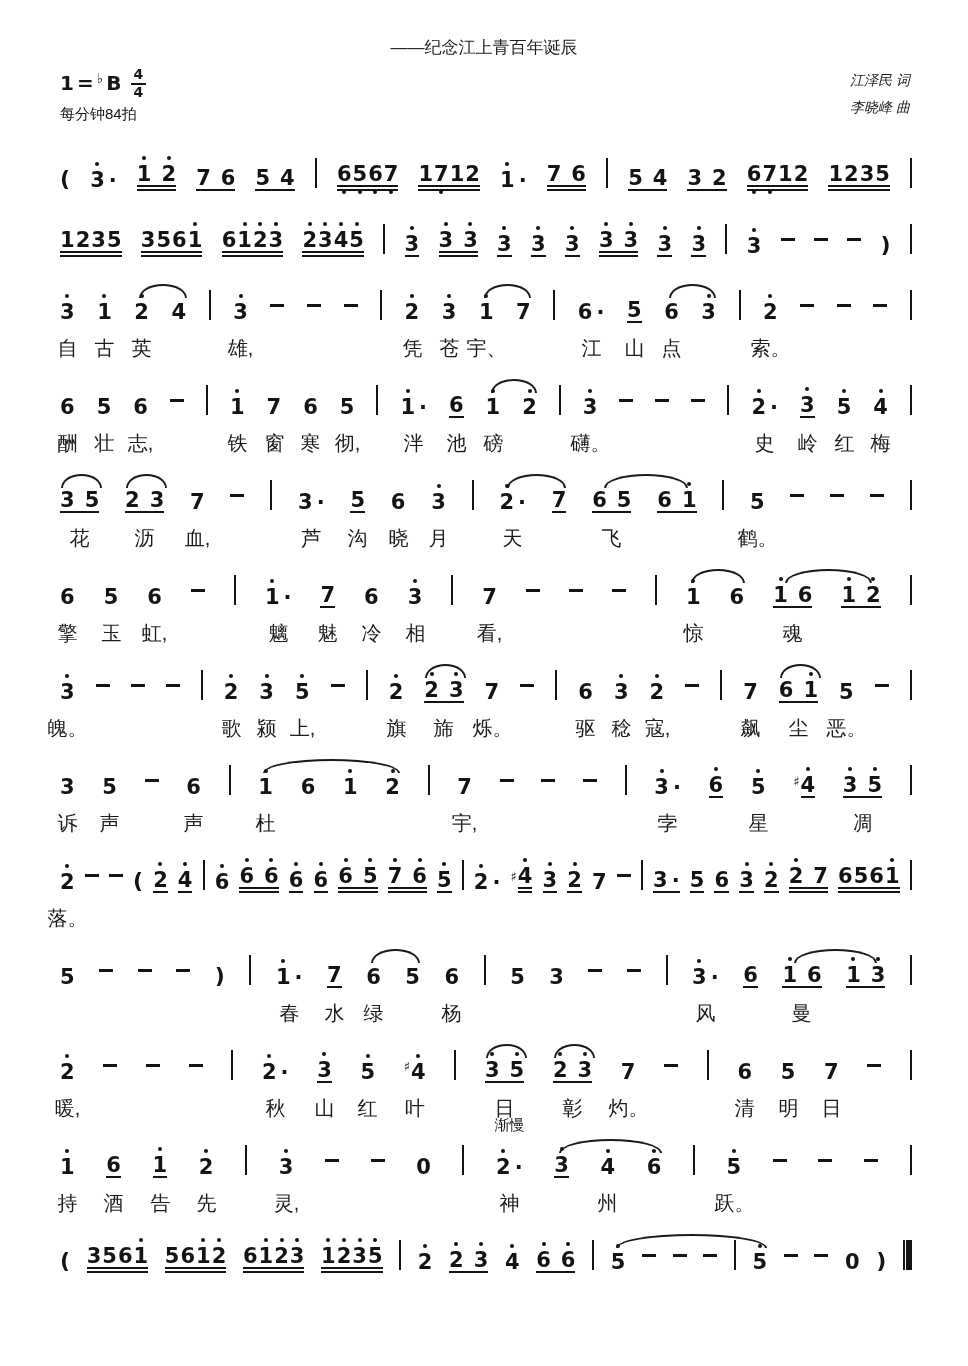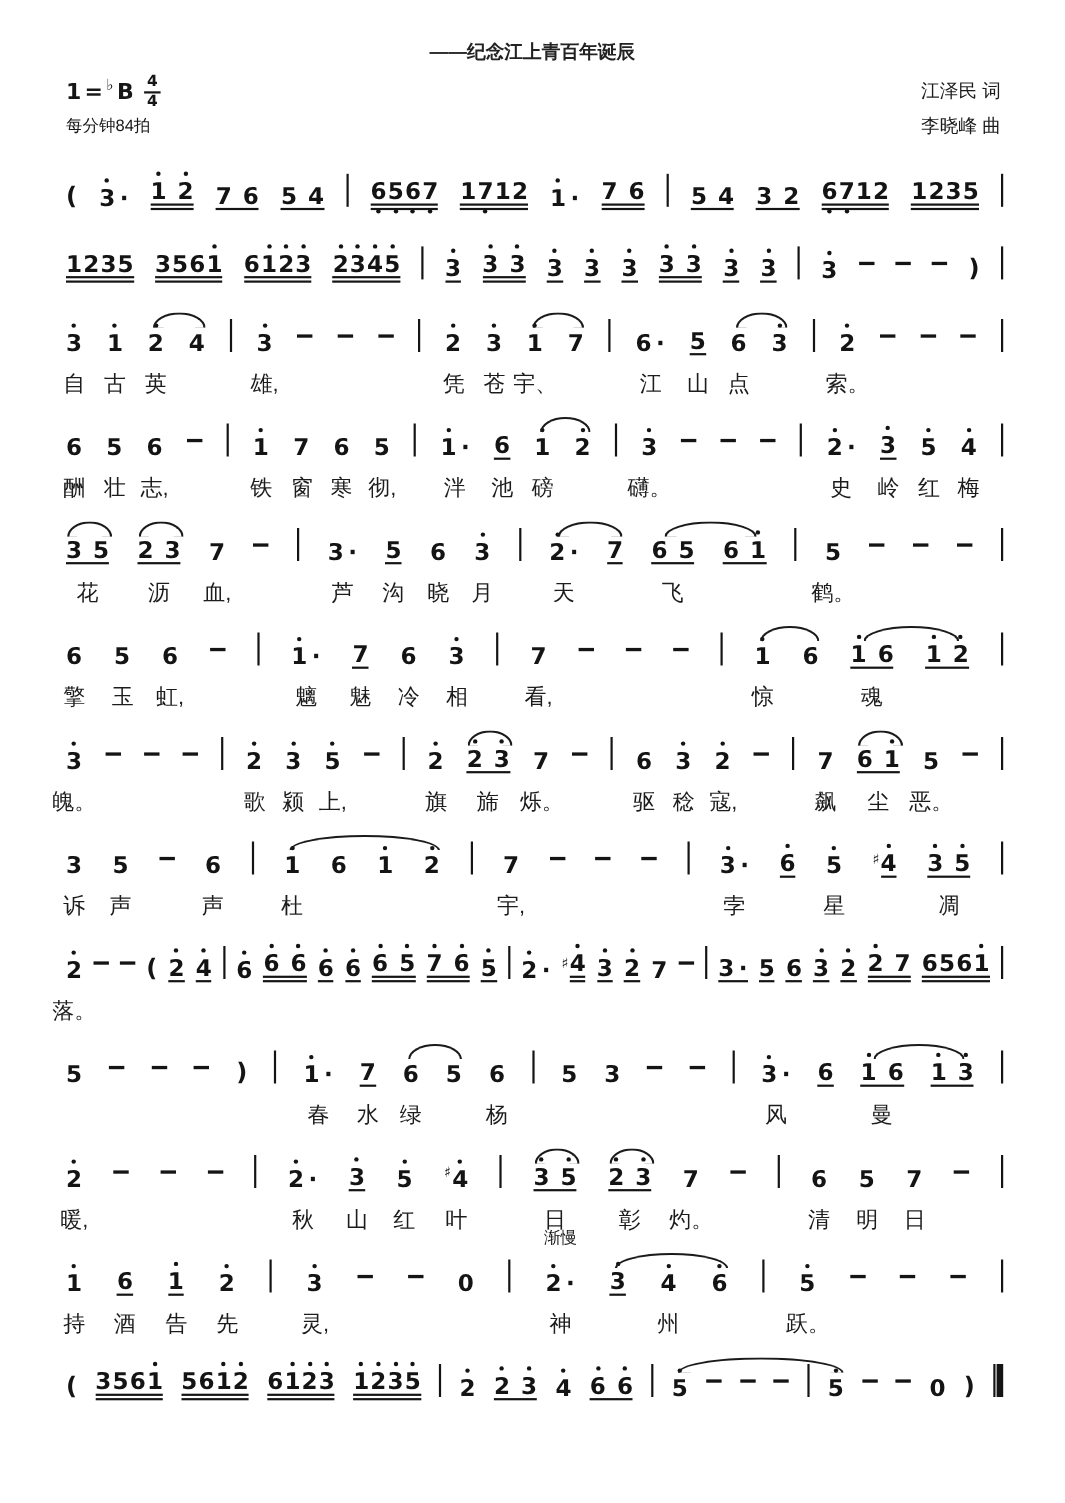--- a/index.html
+++ b/index.html
@@ -9,31 +9,31 @@
     font-family:"Liberation Sans","DejaVu Sans",sans-serif;
   }
   .page{width:968px;height:1366px;box-sizing:border-box;padding-top:24px;}
 
   
   .title{
     margin:0;text-align:center;font-size:37px;font-weight:bold;
     word-spacing:44px;letter-spacing:2px;color:#111;
     font-family:"DejaVu Sans","Liberation Sans",sans-serif;
   }
-  .subtitle{text-align:center;font-size:17px;margin-top:12px;color:#222;font-weight:bold;}
+  .subtitle{text-align:center;font-size:17px;margin-top:12px;color:#222;}
   .meta{display:flex;justify-content:space-between;align-items:flex-start;
         padding:8px 58px 0 60px;height:78px;box-sizing:border-box;}
   .keysig{font-size:20px;font-weight:bold;display:flex;align-items:center;gap:3px;
           font-family:"DejaVu Sans",sans-serif;}
   .keysig .flat{font-size:14px;position:relative;top:-5px;}
   .frac{display:inline-flex;flex-direction:column;align-items:center;
         font-size:14px;line-height:1.05;margin-left:6px;font-weight:bold;}
   .frac .top{border-bottom:2px solid #161616;padding:0 3px 1px;}
   .tempo{font-size:15px;margin-top:6px;font-weight:normal;}
-  .credits{text-align:left;font-size:17px;line-height:1.9;color:#1b1b1b;}
+  .credits{text-align:left;font-size:14px;line-height:1.9;color:#1b1b1b;font-style:italic;}
 
   
   #score{padding:14px 56px 0 60px;}
   .sys{margin-bottom:13px;}
   .sys.nolyr{margin-bottom:18px;}
   .notes{
     position:relative;height:48px;box-sizing:border-box;
     display:flex;justify-content:space-between;align-items:flex-end;
     padding-bottom:8px;
     font-family:"DejaVu Sans",sans-serif;font-size:21px;font-weight:bold;color:#141414;

